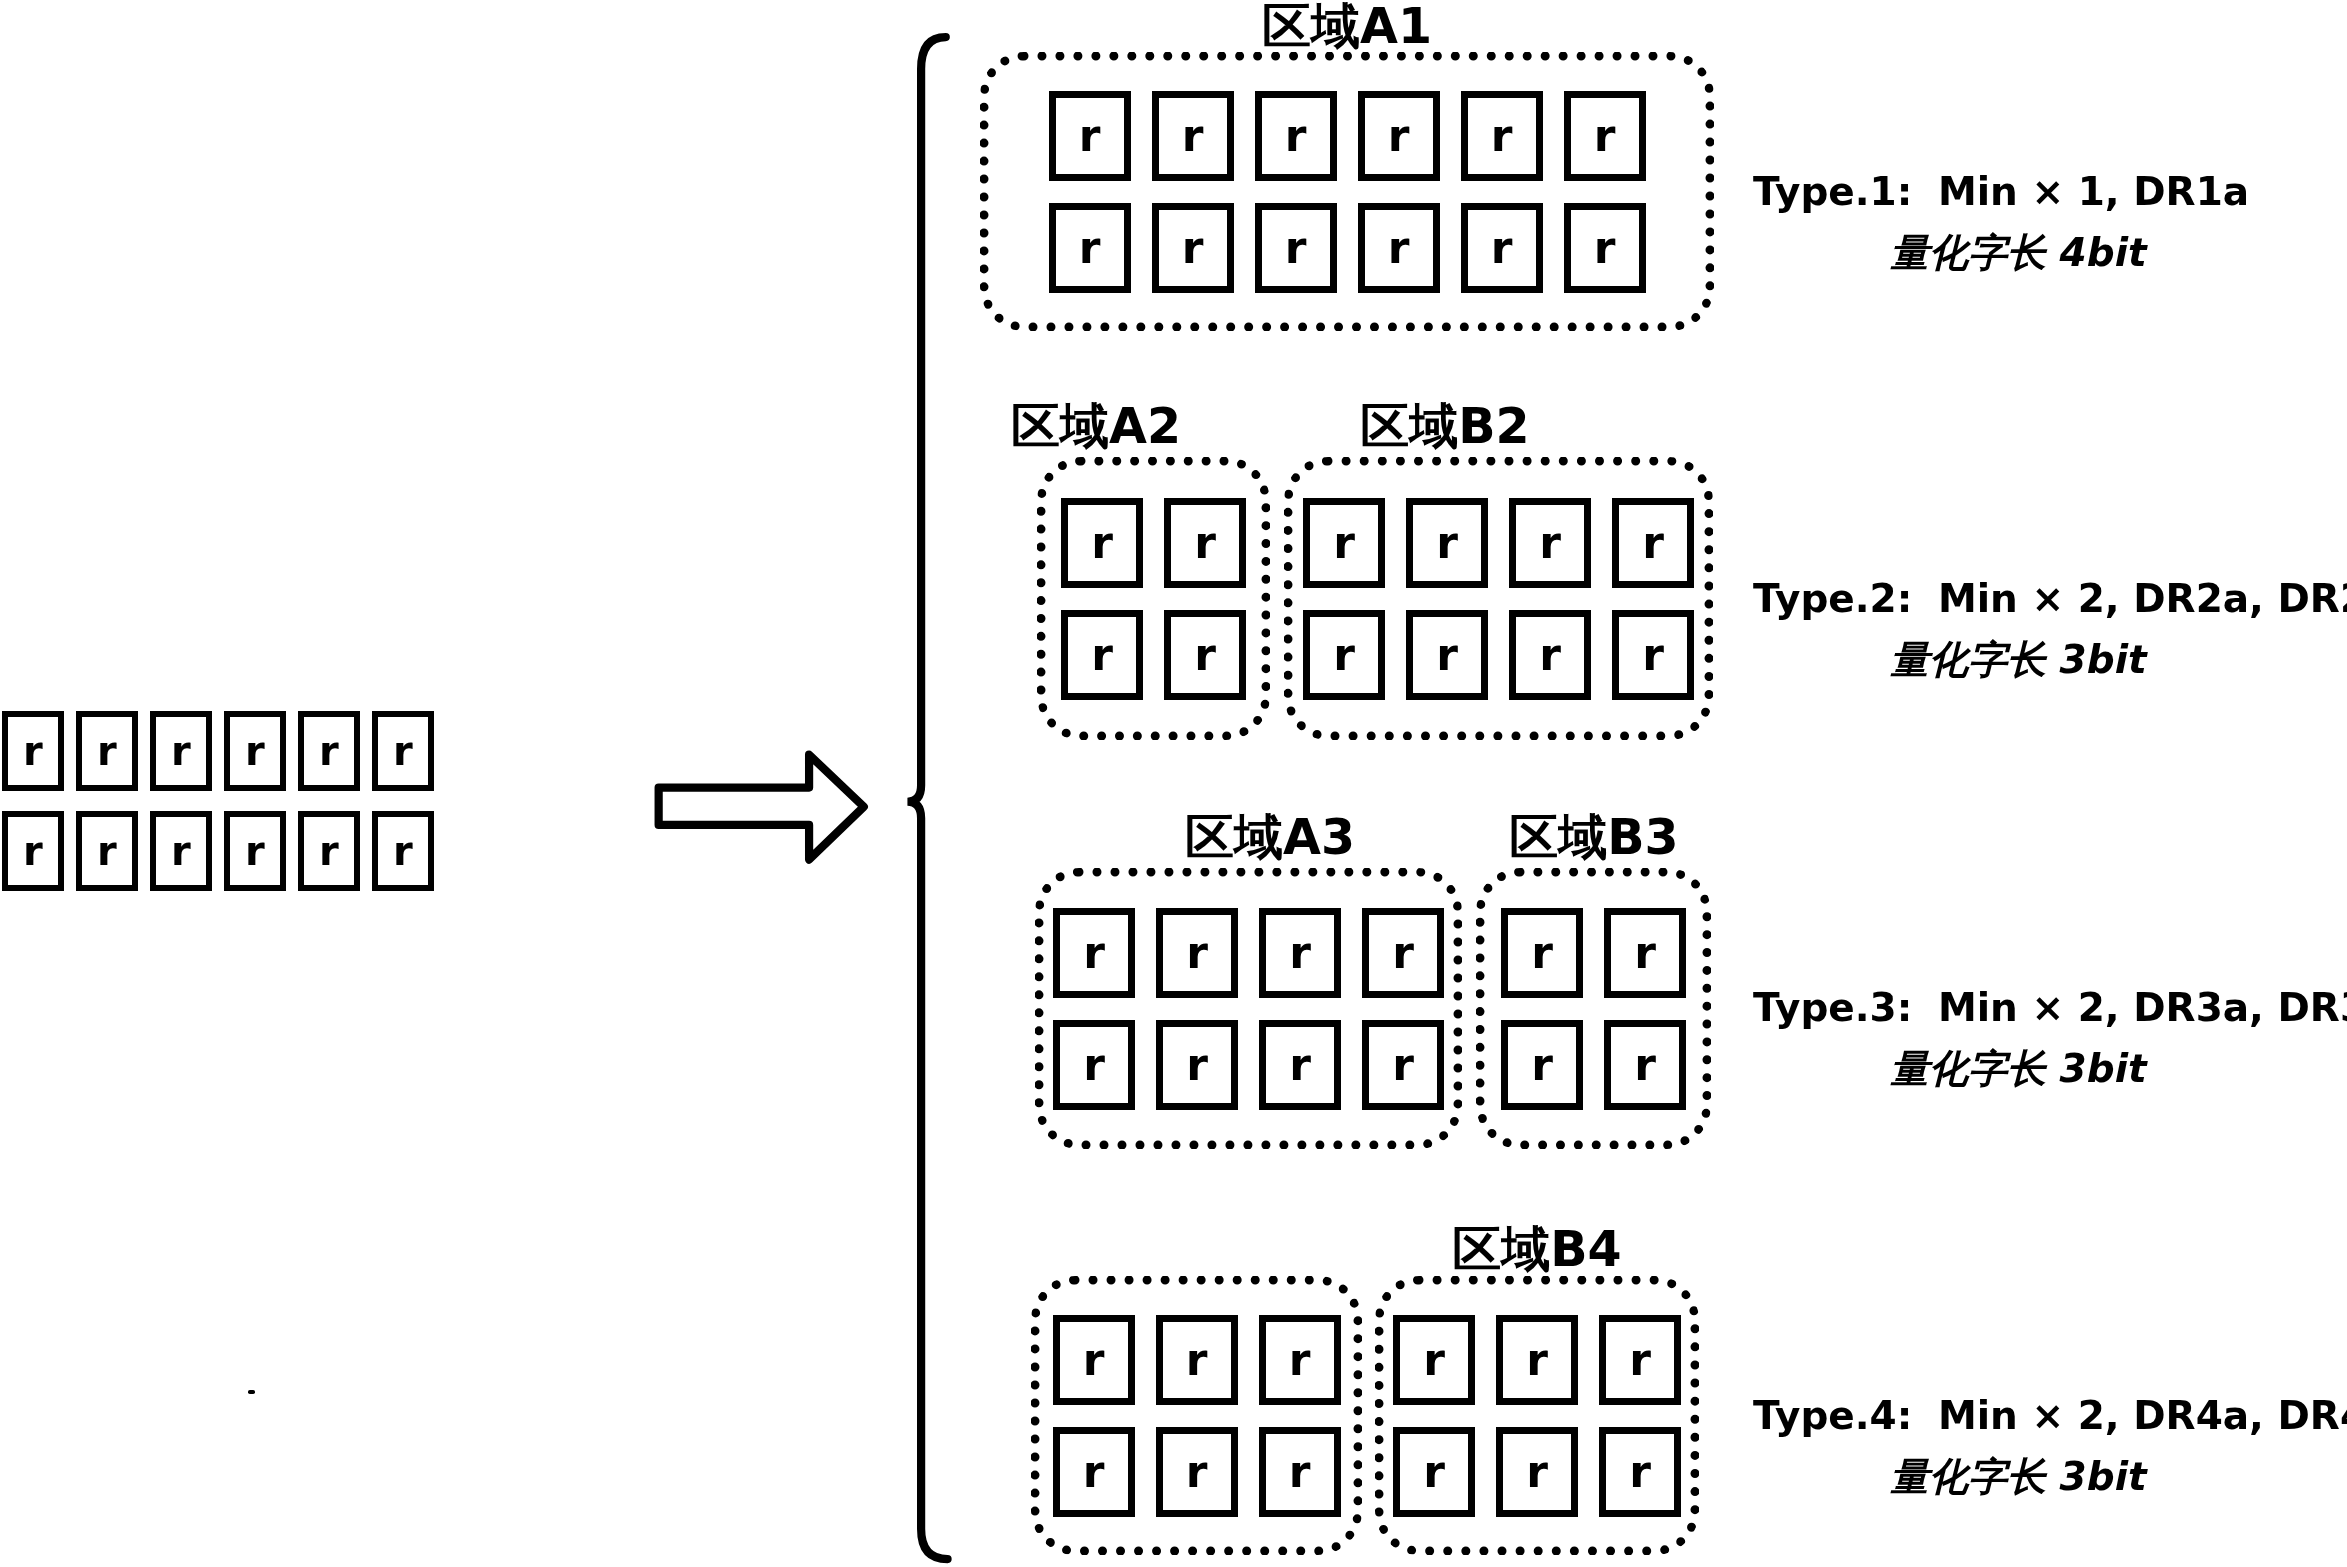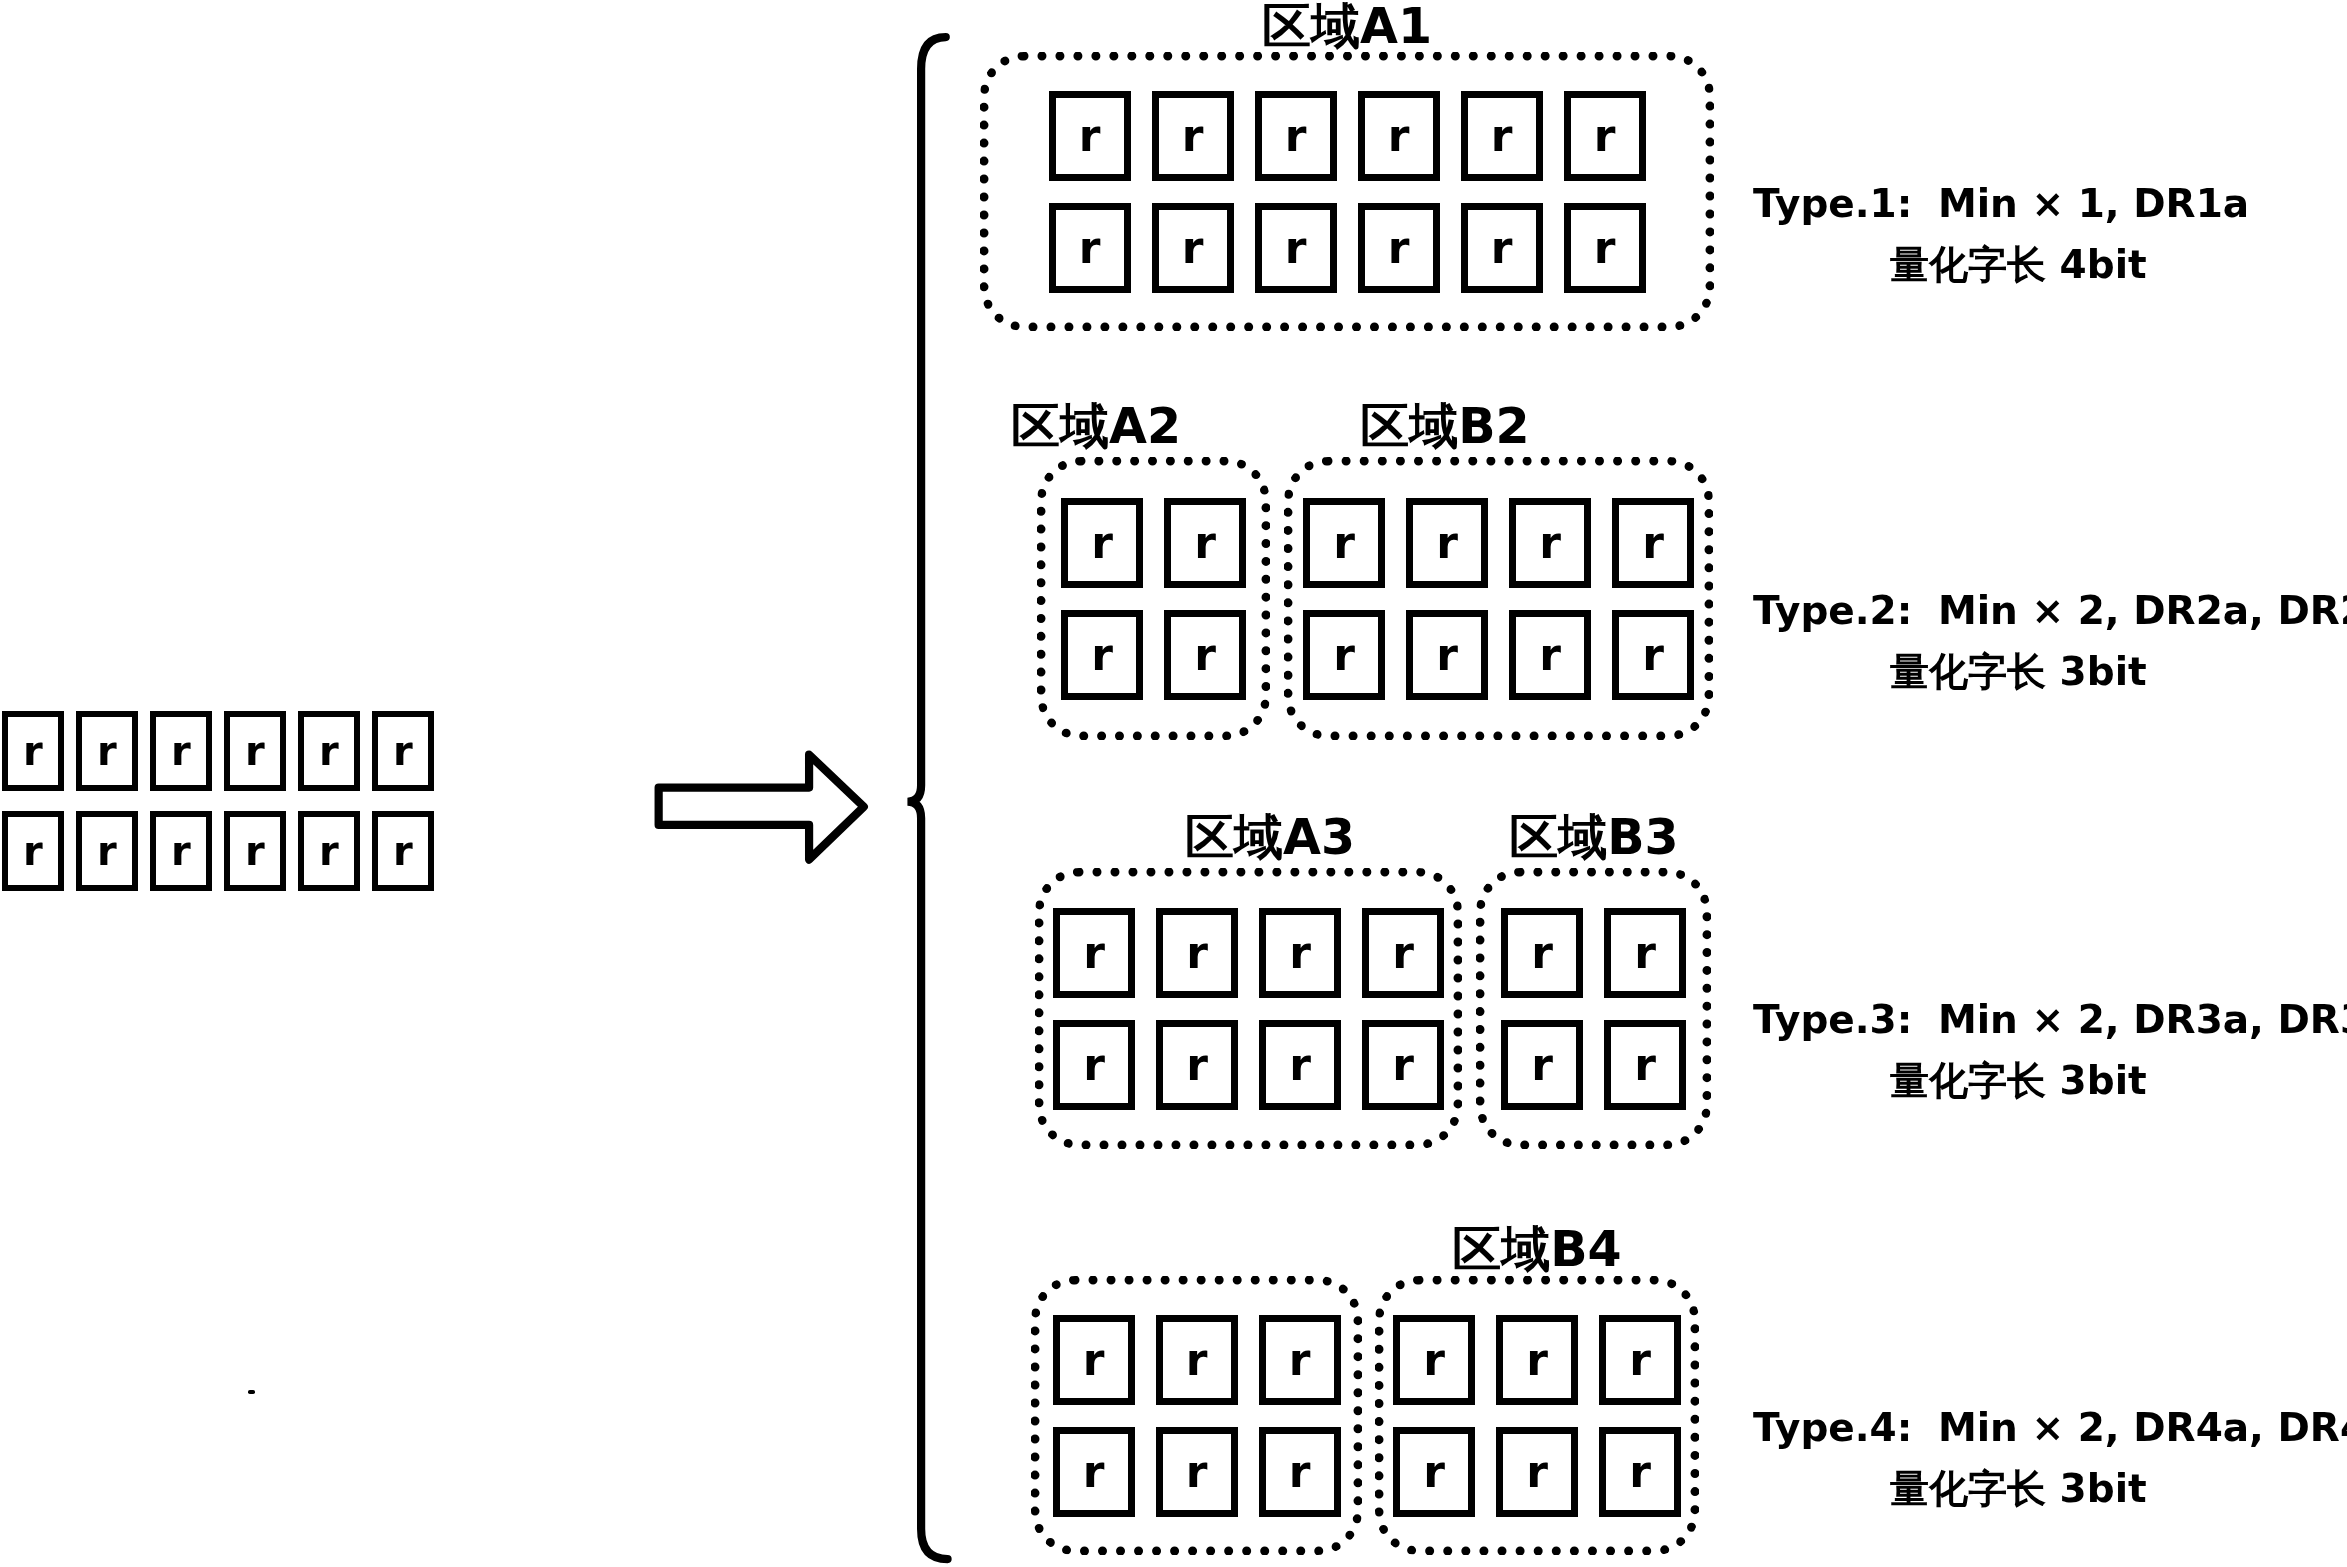--- a/index.html
+++ b/index.html
@@ -45,24 +45,24 @@
     position: absolute;
     transform: translateX(-50%);
     font-size: 49px; font-weight: bold;
     white-space: nowrap; line-height: 1.1;
   }
 
   
   .caption {
     position: absolute;
     font-size: 39px; font-weight: bold;
-    white-space: nowrap; line-height: 46px; margin-top: 12px;
+    white-space: nowrap; line-height: 46px;
   }
   .cap-type { margin-right: 25.6px; }
-  .cap-line2 { margin-top: 14.6px; padding-left: 137px; }
+  .cap-line2 { margin-top: 14.6px; padding-left: 137px; font-style: italic; }
 
   .line-art { position: absolute; }
 
   .stray-mark {
     position: absolute; left: 248px; top: 1390px;
     width: 7.3px; height: 3.7px; background: #000; border-radius: 1.8px;
   }
 </style>
 </head>
 <body>

